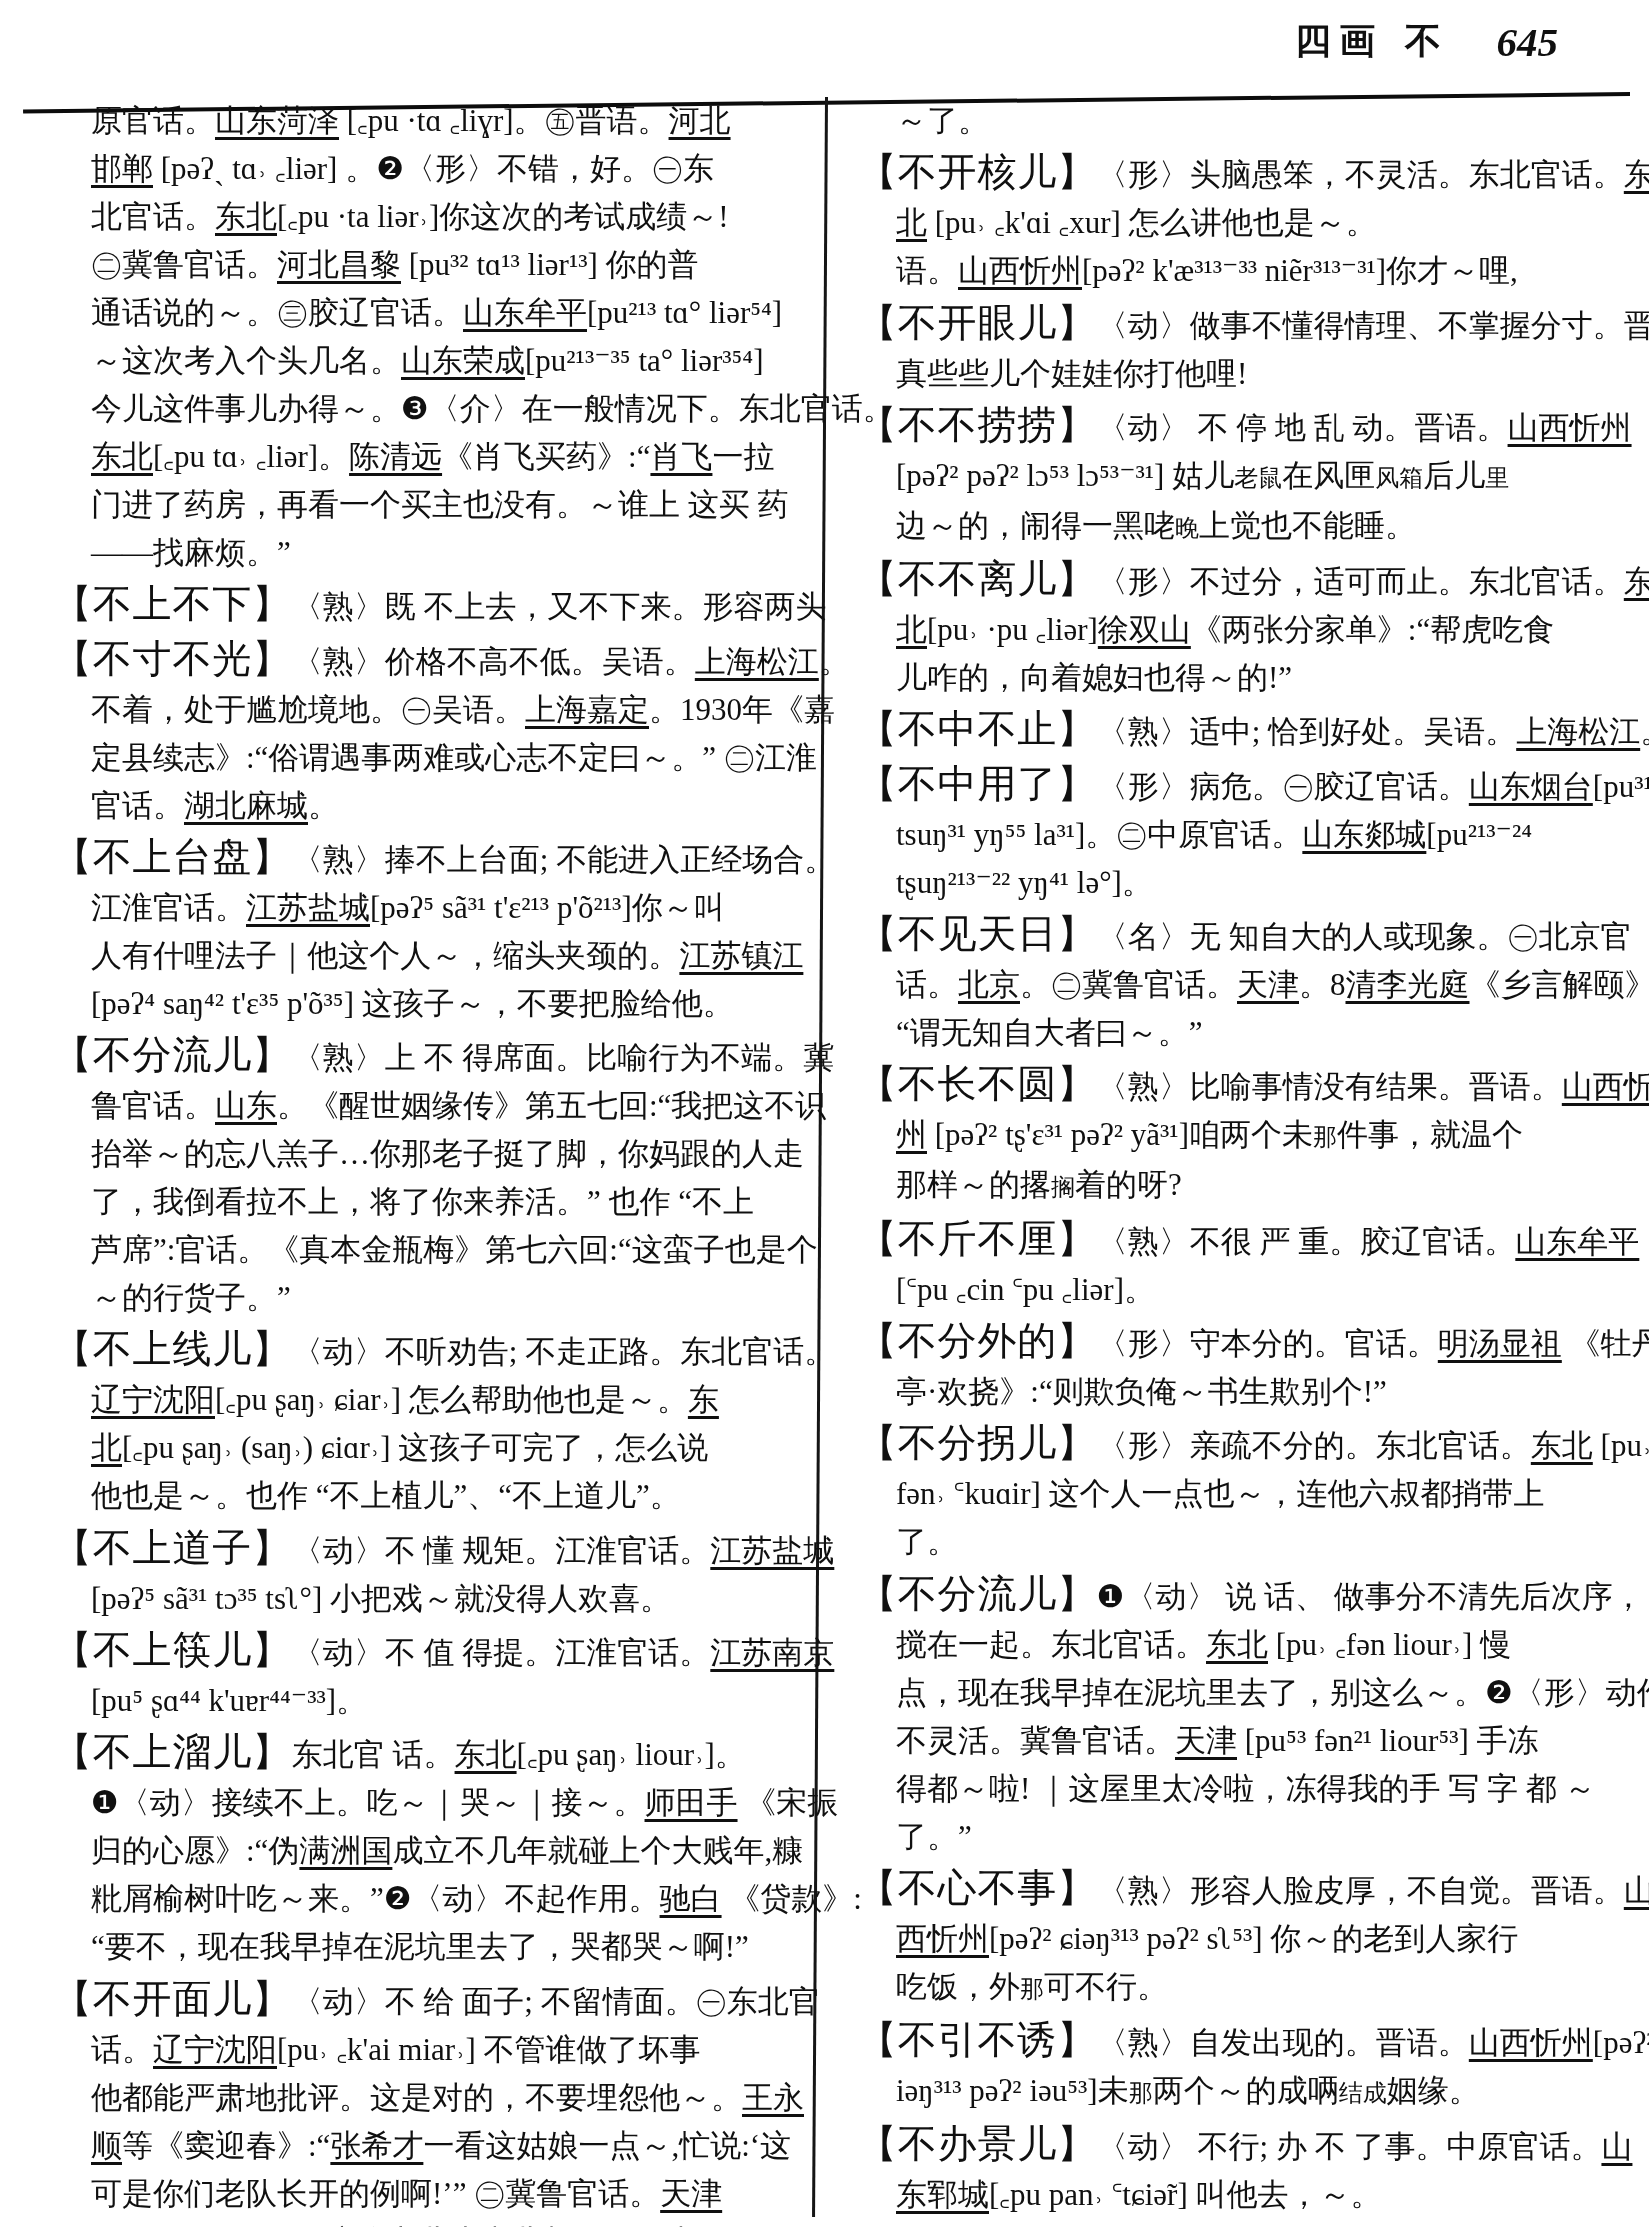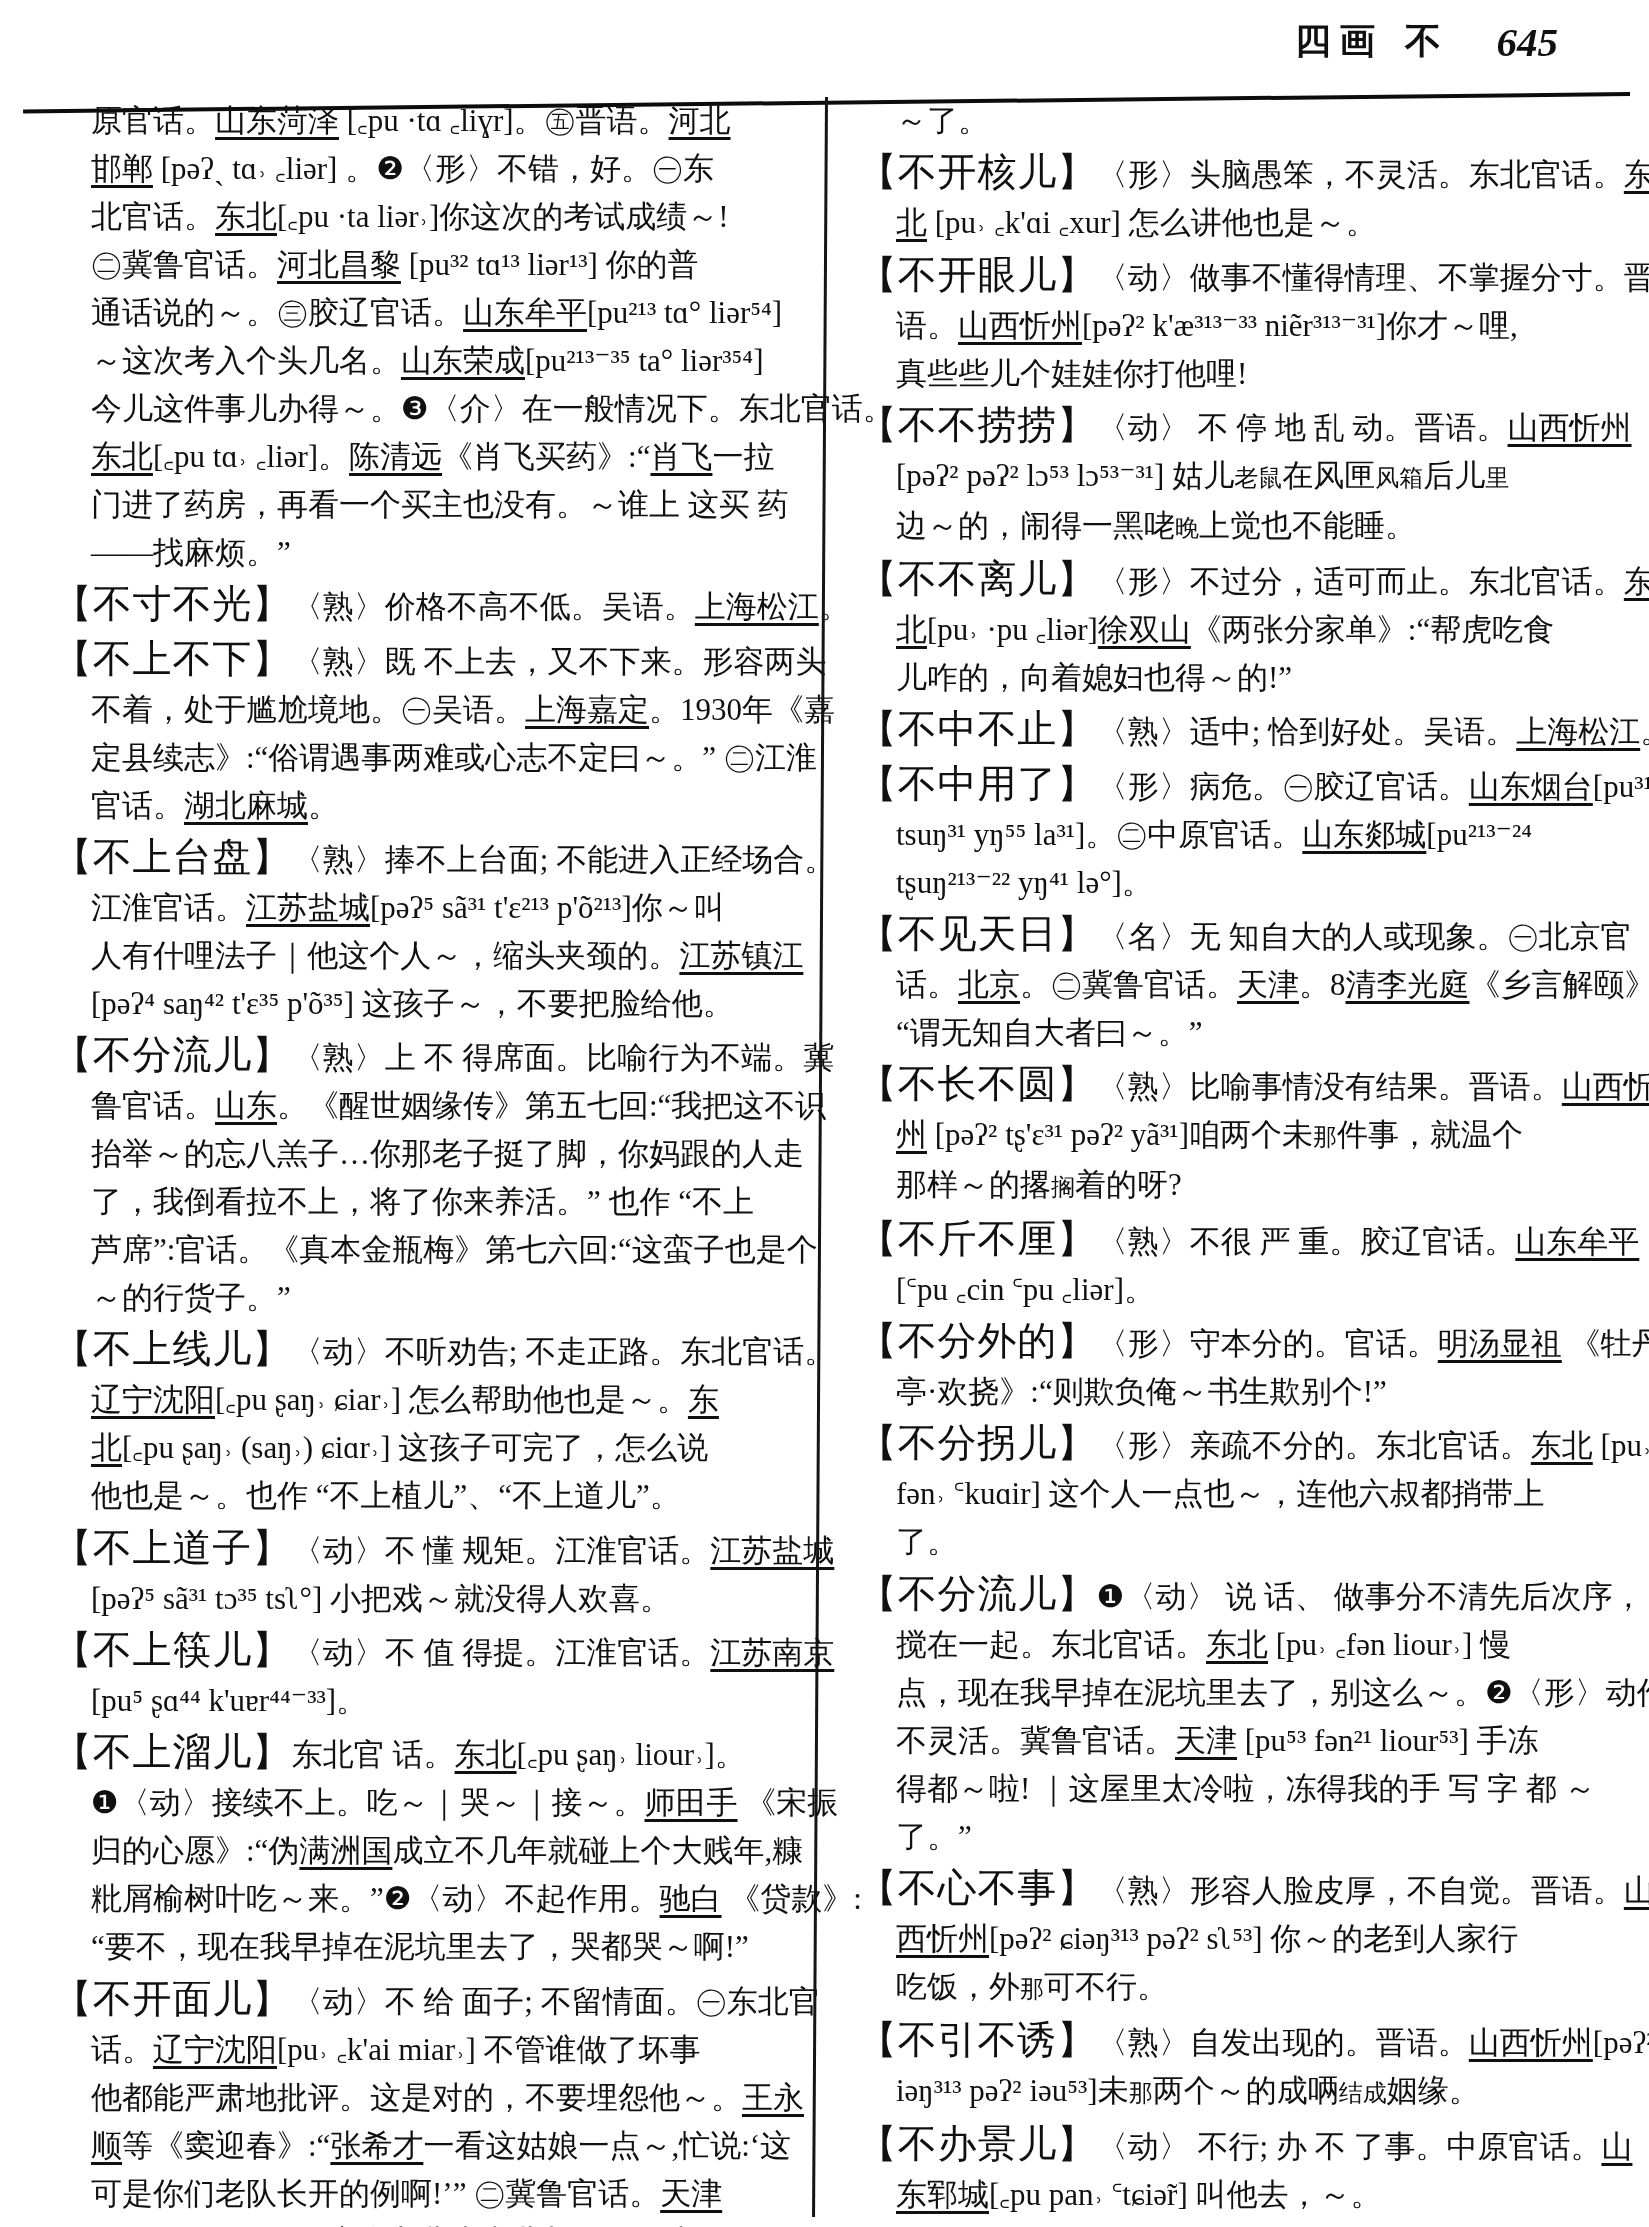--- a/index.html
+++ b/index.html
@@ -37,22 +37,22 @@
       <div class="line c"><span class="">原官话。</span><span class="u">山东菏泽</span><span class=""> [꜀pu ·tɑ ꜀liɣr]。㊄晋语。</span><span class="u">河北</span></div>
       <div class="line c"><span class="u">邯郸</span><span class=""> [pəʔˏ tɑ˒ ꜀liər] 。❷〈形〉不错，好。㊀东</span></div>
       <div class="line c"><span class="">北官话。</span><span class="u">东北</span><span class="">[꜀pu ·ta liər˒]你这次的考试成绩～!</span></div>
       <div class="line c"><span class="">㊁冀鲁官话。</span><span class="u">河北昌黎</span><span class=""> [pu³² tɑ¹³ liər¹³] 你的普</span></div>
       <div class="line c"><span class="">通话说的～。㊂胶辽官话。</span><span class="u">山东牟平</span><span class="">[pu²¹³ tɑ° liər⁵⁴]</span></div>
       <div class="line c"><span class="">～这次考入个头几名。</span><span class="u">山东荣成</span><span class="">[pu²¹³⁻³⁵ ta° liər³⁵⁴]</span></div>
       <div class="line c"><span class="">今儿这件事儿办得～。❸〈介〉在一般情况下。东北官话。</span></div>
       <div class="line c"><span class="u">东北</span><span class="">[꜀pu tɑ˒ ꜀liər]。</span><span class="u">陈清远</span><span class="">《肖飞买药》:“</span><span class="u">肖飞</span><span class="">一拉</span></div>
       <div class="line c"><span class="">门进了药房，再看一个买主也没有。～谁上 这买 药</span></div>
       <div class="line c"><span class="">——找麻烦。”</span></div>
+      <div class="line h"><span class="hw">【不上不下】</span><span class="">〈熟〉既 不上去，又不下来。形容两头</span></div>
       <div class="line h"><span class="hw">【不寸不光】</span><span class="">〈熟〉价格不高不低。吴语。</span><span class="u">上海松江</span><span class="">。</span></div>
-      <div class="line h"><span class="hw">【不上不下】</span><span class="">〈熟〉既 不上去，又不下来。形容两头</span></div>
       <div class="line c"><span class="">不着，处于尴尬境地。㊀吴语。</span><span class="u">上海嘉定</span><span class="">。1930年《嘉</span></div>
       <div class="line c"><span class="">定县续志》:“俗谓遇事两难或心志不定曰～。” ㊁江淮</span></div>
       <div class="line c"><span class="">官话。</span><span class="u">湖北麻城</span><span class="">。</span></div>
       <div class="line h"><span class="hw">【不上台盘】</span><span class="">〈熟〉捧不上台面; 不能进入正经场合。</span></div>
       <div class="line c"><span class="">江淮官话。</span><span class="u">江苏盐城</span><span class="">[pəʔ⁵ sã³¹ t'ɛ²¹³ p'õ²¹³]你～叫</span></div>
       <div class="line c"><span class="">人有什哩法子｜他这个人～，缩头夹颈的。</span><span class="u">江苏镇江</span></div>
       <div class="line c"><span class="">[pəʔ⁴ saŋ⁴² t'ɛ³⁵ p'õ³⁵] 这孩子～，不要把脸给他。</span></div>
       <div class="line h"><span class="hw">【不分流儿】</span><span class="">〈熟〉上 不 得席面。比喻行为不端。冀</span></div>
       <div class="line c"><span class="">鲁官话。</span><span class="u">山东</span><span class="">。《醒世姻缘传》第五七回:“我把这不识</span></div>
       <div class="line c"><span class="">抬举～的忘八羔子…你那老子挺了脚，你妈跟的人走</span></div>
@@ -76,22 +76,22 @@
       <div class="line c"><span class="">话。</span><span class="u">辽宁沈阳</span><span class="">[pu˒ ꜀k'ai miar˒] 不管谁做了坏事</span></div>
       <div class="line c"><span class="">他都能严肃地批评。这是对的，不要埋怨他～。</span><span class="u">王永</span></div>
       <div class="line c"><span class="u">顺</span><span class="">等《窦迎春》:“</span><span class="u">张希才</span><span class="">一看这姑娘一点～,忙说:‘这</span></div>
       <div class="line c"><span class="">可是你们老队长开的例啊!’” ㊁冀鲁官话。</span><span class="u">天津</span></div>
       <div class="line c"><span class="">[pu⁵³ k'ai²¹ miar⁵³] 这么点儿小事儿都不行，太</span></div>
     </div>
   <div id="col-right" class="col">
       <div class="line c"><span class="">～了。</span></div>
       <div class="line h"><span class="hw">【不开核儿】</span><span class="">〈形〉头脑愚笨，不灵活。东北官话。</span><span class="u">东</span></div>
       <div class="line c"><span class="u">北</span><span class=""> [pu˒ ꜀k'ɑi ꜀xur] 怎么讲他也是～。</span></div>
+      <div class="line c"><span class="">语。</span><span class="u">山西忻州</span><span class="">[pəʔ² k'æ³¹³⁻³³ niẽr³¹³⁻³¹]你才～哩,</span></div>
       <div class="line h"><span class="hw">【不开眼儿】</span><span class="">〈动〉做事不懂得情理、不掌握分寸。晋</span></div>
-      <div class="line c"><span class="">语。</span><span class="u">山西忻州</span><span class="">[pəʔ² k'æ³¹³⁻³³ niẽr³¹³⁻³¹]你才～哩,</span></div>
       <div class="line c"><span class="">真些些儿个娃娃你打他哩!</span></div>
       <div class="line h"><span class="hw">【不不捞捞】</span><span class="">〈动〉 不 停 地 乱 动。晋语。</span><span class="u">山西忻州</span></div>
       <div class="line c"><span class="">[pəʔ² pəʔ² lɔ⁵³ lɔ⁵³⁻³¹] 姑儿</span><span class="s">老鼠</span><span class="">在风匣</span><span class="s">风箱</span><span class="">后儿</span><span class="s">里</span></div>
       <div class="line c"><span class="">边～的，闹得一黑咾</span><span class="s">晚</span><span class="">上觉也不能睡。</span></div>
       <div class="line h"><span class="hw">【不不离儿】</span><span class="">〈形〉不过分，适可而止。东北官话。</span><span class="u">东</span></div>
       <div class="line c"><span class="u">北</span><span class="">[pu˒ ·pu ꜀liər]</span><span class="u">徐双山</span><span class="">《两张分家单》:“帮虎吃食</span></div>
       <div class="line c"><span class="">儿咋的，向着媳妇也得～的!”</span></div>
       <div class="line h"><span class="hw">【不中不止】</span><span class="">〈熟〉适中; 恰到好处。吴语。</span><span class="u">上海松江</span><span class="">。</span></div>
       <div class="line h"><span class="hw">【不中用了】</span><span class="">〈形〉病危。㊀胶辽官话。</span><span class="u">山东烟台</span><span class="">[pu³¹</span></div>
       <div class="line c"><span class="">tsuŋ³¹ yŋ⁵⁵ la³¹]。㊁中原官话。</span><span class="u">山东郯城</span><span class="">[pu²¹³⁻²⁴</span></div>

